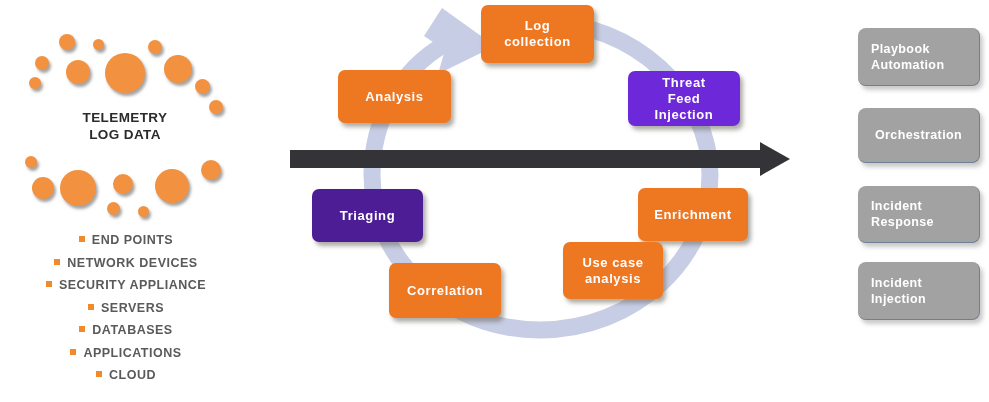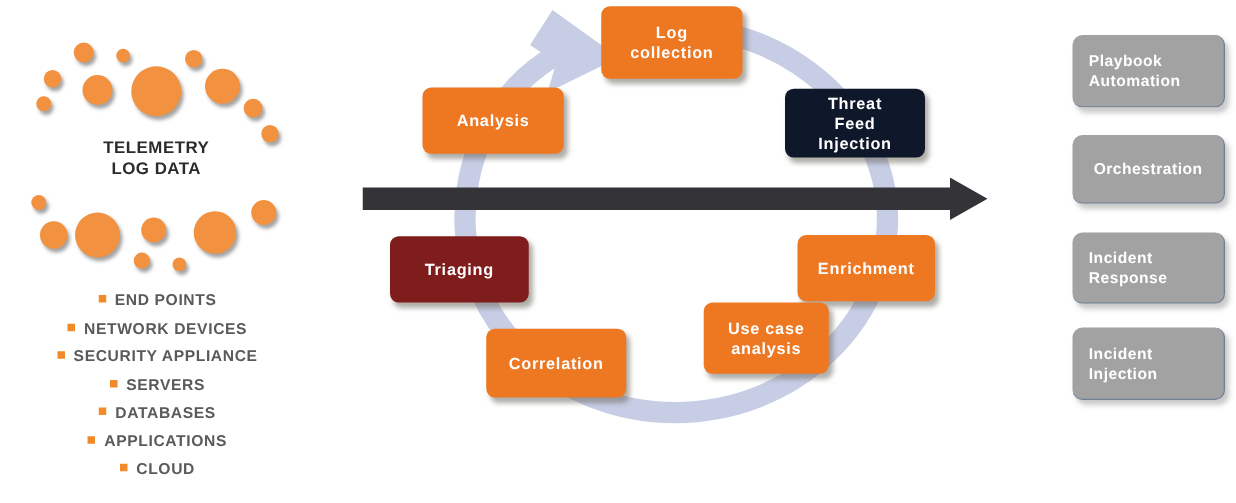--- a/index.html
+++ b/index.html
@@ -198,33 +198,33 @@
       <polygon points="0,8 470,8 470,0 500,17 470,34 470,26 0,26" fill="#333338"></polygon>
     </svg>
 
     <div id="cycle-stages">
         <div class="node-box" style="left: 48px; top: 70px; width: 113px; height: 53px; background: rgb(238, 119, 34);">
           <span>Analysis</span>
         </div>
         <div class="node-box" style="left: 191px; top: 5px; width: 113px; height: 58px; background: rgb(238, 119, 34);">
           <span style="max-width: 80px;">Log collection</span>
         </div>
-        <div class="node-box" style="left: 338px; top: 71px; width: 112px; height: 55px; background: #0f172a;">
+        <div class="node-box" style="left: 338px; top: 71px; width: 112px; height: 55px; background: #6d28d9;">
           <span style="max-width: 80px;">Threat Feed Injection</span>
         </div>
         <div class="node-box" style="left: 348px; top: 188px; width: 110px; height: 53px; background: rgb(238, 119, 34);">
           <span>Enrichment</span>
         </div>
         <div class="node-box" style="left: 273px; top: 242px; width: 100px; height: 57px; background: rgb(238, 119, 34);">
           <span style="max-width: 80px;">Use case analysis</span>
         </div>
         <div class="node-box" style="left: 99px; top: 263px; width: 112px; height: 55px; background: rgb(238, 119, 34);">
           <span>Correlation</span>
         </div>
-        <div class="node-box" style="left: 22px; top: 189px; width: 111px; height: 53px; background: #7f1d1d;">
+        <div class="node-box" style="left: 22px; top: 189px; width: 111px; height: 53px; background: #4c1d95;">
           <span>Triaging</span>
         </div>
       </div>
   </div>
 
   <div id="outcomes-panel">
       <div class="outcome-box" style="top: 28px; height: 58px; background: rgb(162, 162, 162);">
         <span style="max-width: 95px;">Playbook Automation</span>
       </div>
       <div class="outcome-box" style="top: 108px; height: 55px; background: rgb(162, 162, 162);">

